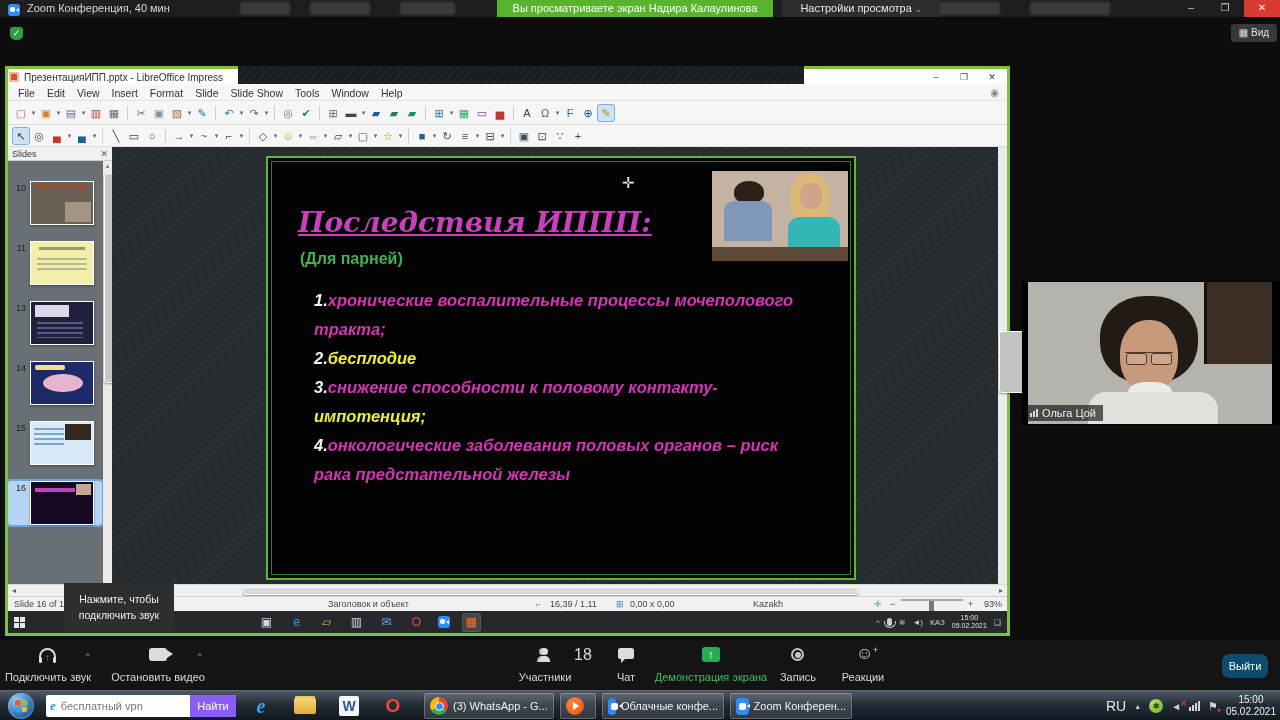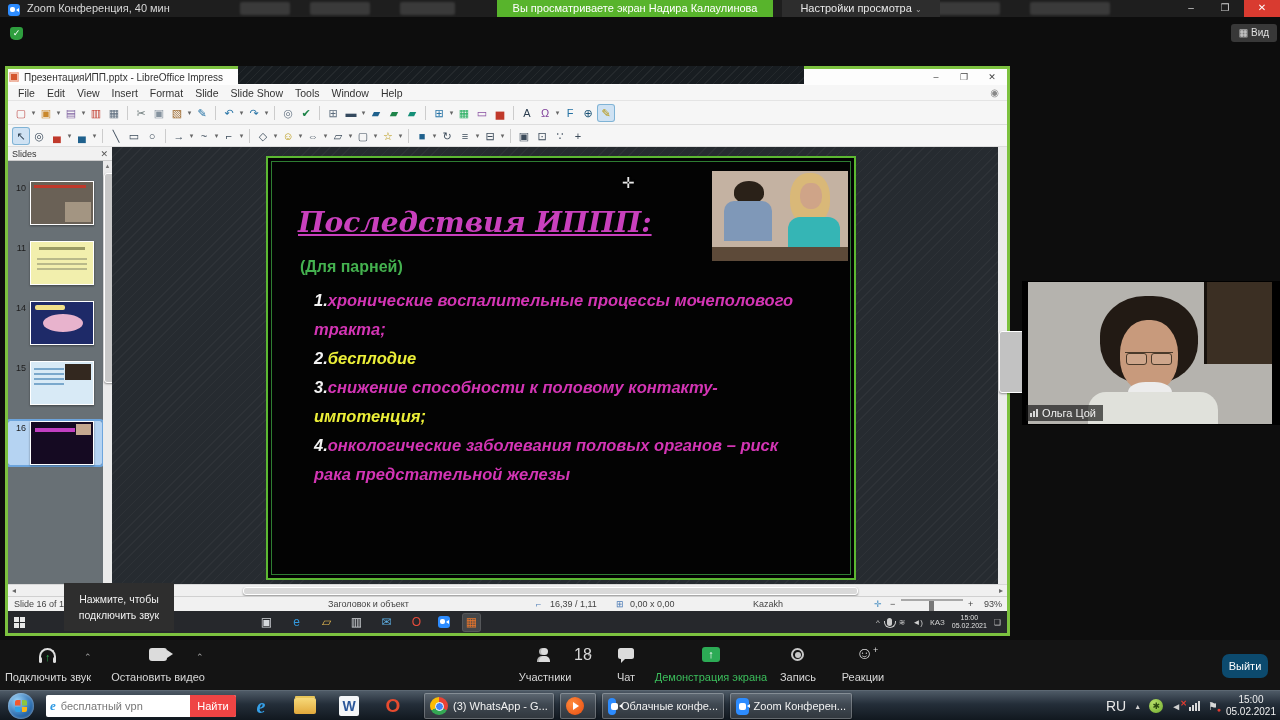--- a/index.html
+++ b/index.html
@@ -93,21 +93,21 @@
   .canvas { flex:1; position:relative; min-width:0;
     background:#262b30; 
     background-image:repeating-linear-gradient(135deg, rgba(255,255,255,.035) 0 1px, transparent 1px 7px); }
   .vscroll { position:absolute; right:0; top:0; bottom:0; width:9px; background:#ebebeb; }
   .vscroll .thumb { position:absolute; left:1px; right:1px; top:42%; height:62px; background:#c2c2c2; border-radius:3px; }
 
   .slide { position:absolute; left:154px; top:9px; width:590px; height:424px; background:#030303;
     border:2px solid #5cb832; outline:1px solid #2e7d32; outline-offset:-6px; }
   .slide-title { position:absolute; left:30px; top:48px; font-family:"DejaVu Serif", serif; font-style:italic;
     font-weight:bold; font-size:28px; color:#c940bd; text-decoration:underline; white-space:nowrap; }
-  .slide-sub { position:absolute; left:32px; top:100px; font-size:16px; font-weight:bold; color:#44b14f; }
+  .slide-sub { position:absolute; left:32px; top:92px; font-size:16px; font-weight:bold; color:#44b14f; }
   .slide-list { position:absolute; left:46px; top:128px; width:505px; font-size:16.5px; font-weight:bold;
     font-style:italic; line-height:29px; }
   .slide-list .num { color:#f2f2f2; font-style:italic; }
   .t-magenta { color:#d335b4; } .t-yellow { color:#ecef38; }
   .slide-img { position:absolute; right:6px; top:13px; width:136px; height:90px; background:#c4b2a2; overflow:hidden; }
   .slide-img .man-hair{position:absolute;left:22px;top:10px;width:30px;height:22px;background:#2a2118;border-radius:50% 50% 40% 40%;}
   .slide-img .man-body{position:absolute;left:12px;top:30px;width:48px;height:40px;background:#7f98b8;border-radius:10px 10px 0 0;}
   .slide-img .wom-hair{position:absolute;right:18px;top:2px;width:40px;height:52px;background:#d9b878;border-radius:45%;}
   .slide-img .wom-face{position:absolute;right:26px;top:12px;width:22px;height:26px;background:#cfa488;border-radius:45%;}
   .slide-img .wom-body{position:absolute;right:8px;top:46px;width:52px;height:34px;background:#35b5b5;border-radius:12px 12px 0 0;}
@@ -217,21 +217,21 @@
     box-shadow:inset 0 0 3px rgba(255,255,255,.6); }
   .orbflag { position:absolute; left:7px; top:7px; width:12px; height:12px; border-radius:2px;
     background:linear-gradient(#f3582c,#f3582c) 0 0/5.5px 5.5px no-repeat,
       linear-gradient(#8cc63f,#8cc63f) 6.5px 0/5.5px 5.5px no-repeat,
       linear-gradient(#30a2e8,#30a2e8) 0 6.5px/5.5px 5.5px no-repeat,
       linear-gradient(#fcb614,#fcb614) 6.5px 6.5px/5.5px 5.5px no-repeat; }
   .searchbox { position:absolute; left:46px; top:4px; width:190px; height:22px; background:#fff; border-radius:2px;
     display:flex; align-items:center; padding-left:4px; }
   .ie-e { color:#2f9ae3; font-weight:bold; font-style:italic; font-size:13px; font-family:"Liberation Serif", serif; }
   .search-text { flex:1; font-size:11px; color:#777; padding-left:5px; white-space:nowrap; overflow:hidden; }
-  .search-btn { width:46px; height:22px; background:#ef4444; color:#fff; font-size:11px; line-height:22px;
+  .search-btn { width:46px; height:22px; background:#8b5cf6; color:#fff; font-size:11px; line-height:22px;
     text-align:center; border-radius:0 2px 2px 0; }
   .ql { position:absolute; top:3px; width:30px; height:24px; text-align:center; line-height:24px; }
   .ie-big { font-size:20px; color:#35a0e8; font-weight:bold; font-style:italic; font-family:"Liberation Serif", serif; }
   .folder { display:inline-block; width:22px; height:16px; margin-top:4px; border-radius:2px;
     background:linear-gradient(#f7d979,#e2a93b); box-shadow:0 -3px 0 -1px #e8c559; }
   .word-chip { display:inline-block; width:20px; height:20px; margin-top:2px; background:#f4f6f8; border-radius:2px;
     color:#2b579a; font-weight:bold; font-size:14px; line-height:20px; }
   .opera-o { font-size:19px; color:#e84b2f; font-weight:900; }
   .taskbtn { position:absolute; top:2px; height:26px; background:rgba(255,255,255,.13);
     box-shadow:inset 0 0 0 1px rgba(255,255,255,.25), 0 1px 2px rgba(0,0,0,.5);
@@ -409,20 +409,24 @@
           <div class="thumb-rows" id="thumbs">
               <div class="thumb-row">
                 <span class="thumb-num">10</span>
                 <div class="thumb v10"></div>
               </div>
               <div class="thumb-row">
                 <span class="thumb-num">11</span>
                 <div class="thumb v11"></div>
               </div>
               <div class="thumb-row">
+                <span class="thumb-num">13</span>
+                <div class="thumb v13"></div>
+              </div>
+              <div class="thumb-row">
                 <span class="thumb-num">14</span>
                 <div class="thumb v14"></div>
               </div>
               <div class="thumb-row">
                 <span class="thumb-num">15</span>
                 <div class="thumb v15"></div>
               </div>
               <div class="thumb-row sel">
                 <span class="thumb-num">16</span>
                 <div class="thumb v16"></div>

